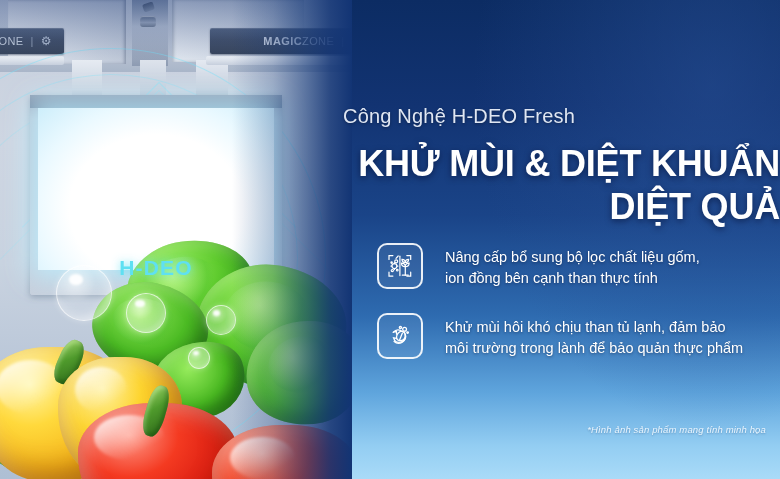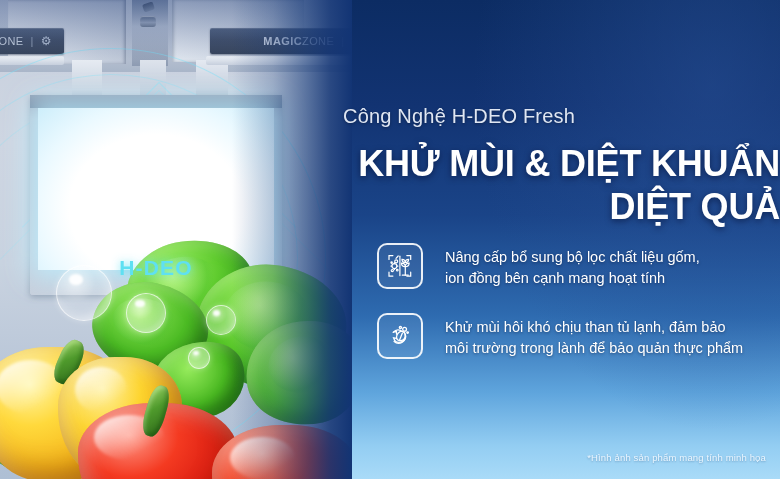--- a/index.html
+++ b/index.html
@@ -269,22 +269,22 @@
     background:rgba(255,255,255,.07);
   }
   .ftext {
     margin-left:22px;
     font-size:14.5px; color:#ffffff; line-height:1.45;
     text-shadow:0 1px 3px rgba(0,10,40,.45);
   }
   .ftext span { display:block; }
 
   .disclaimer {
-    position:absolute; right:14px; top:452px;
-    font-size:9.5px; 
+    position:absolute; right:14px; top:424px;
+    font-size:9.5px; font-style:italic;
     color:#eaf6ff;
     letter-spacing:.15px;
     text-shadow:0 1px 2px rgba(0,40,90,.3);
   }
 </style>
 </head>
 <body>
 
 <div id="banner">
 
@@ -394,21 +394,21 @@
             <line x1="20.3" y1="24.2" x2="20.3" y2="15.6"></line>
             <path d="M17.3 24.2h6"></path>
             <path d="M20.3 15.6c-2.6 0-3.8-1.6-3.8-3.4 2.6 0 3.8 1.5 3.8 3.4z"></path>
             <path d="M20.3 15.6c2.6 0 3.8-1.6 3.8-3.4-2.6 0-3.8 1.5-3.8 3.4z"></path>
             <path d="M20.3 11.4c-2.2 0-3.3-1.4-3.3-3 2.2 0 3.3 1.3 3.3 3z"></path>
             <path d="M20.3 11.4c2.2 0 3.3-1.4 3.3-3-2.2 0-3.3 1.3-3.3 3z"></path>
           </svg>
         </div>
         <div class="ftext">
           <span>Nâng cấp bổ sung bộ lọc chất liệu gốm,</span>
-          <span>ion đồng bên cạnh mang hoạt tính</span>
+          <span>ion đồng bên cạnh than thực tính</span>
         </div>
       </div>
 
       <div class="feature">
         <div class="fico">
           <svg width="30" height="30" viewBox="0 0 30 30" fill="none" stroke="#ffffff" stroke-width="1.3" stroke-linecap="round">
             <path d="M18.9 10.6c2.4 2.4 2.3 6.4-.2 8.9-2.5 2.5-6.5 2.6-8.9.2"></path>
             <path d="M9.8 19.7l-1.2-2.9 3 .6" stroke-width="1.3"></path>
             <path d="M10.6 19.5c-2.4-2.4-2.3-6.4.2-8.9 2.5-2.5 6.5-2.6 8.9-.2" opacity="0"></path>
             <path d="M20.2 13.5c.9 2.8-.3 5.9-2.9 7.6-2.6 1.7-6 1.4-8.2-.6"></path>

